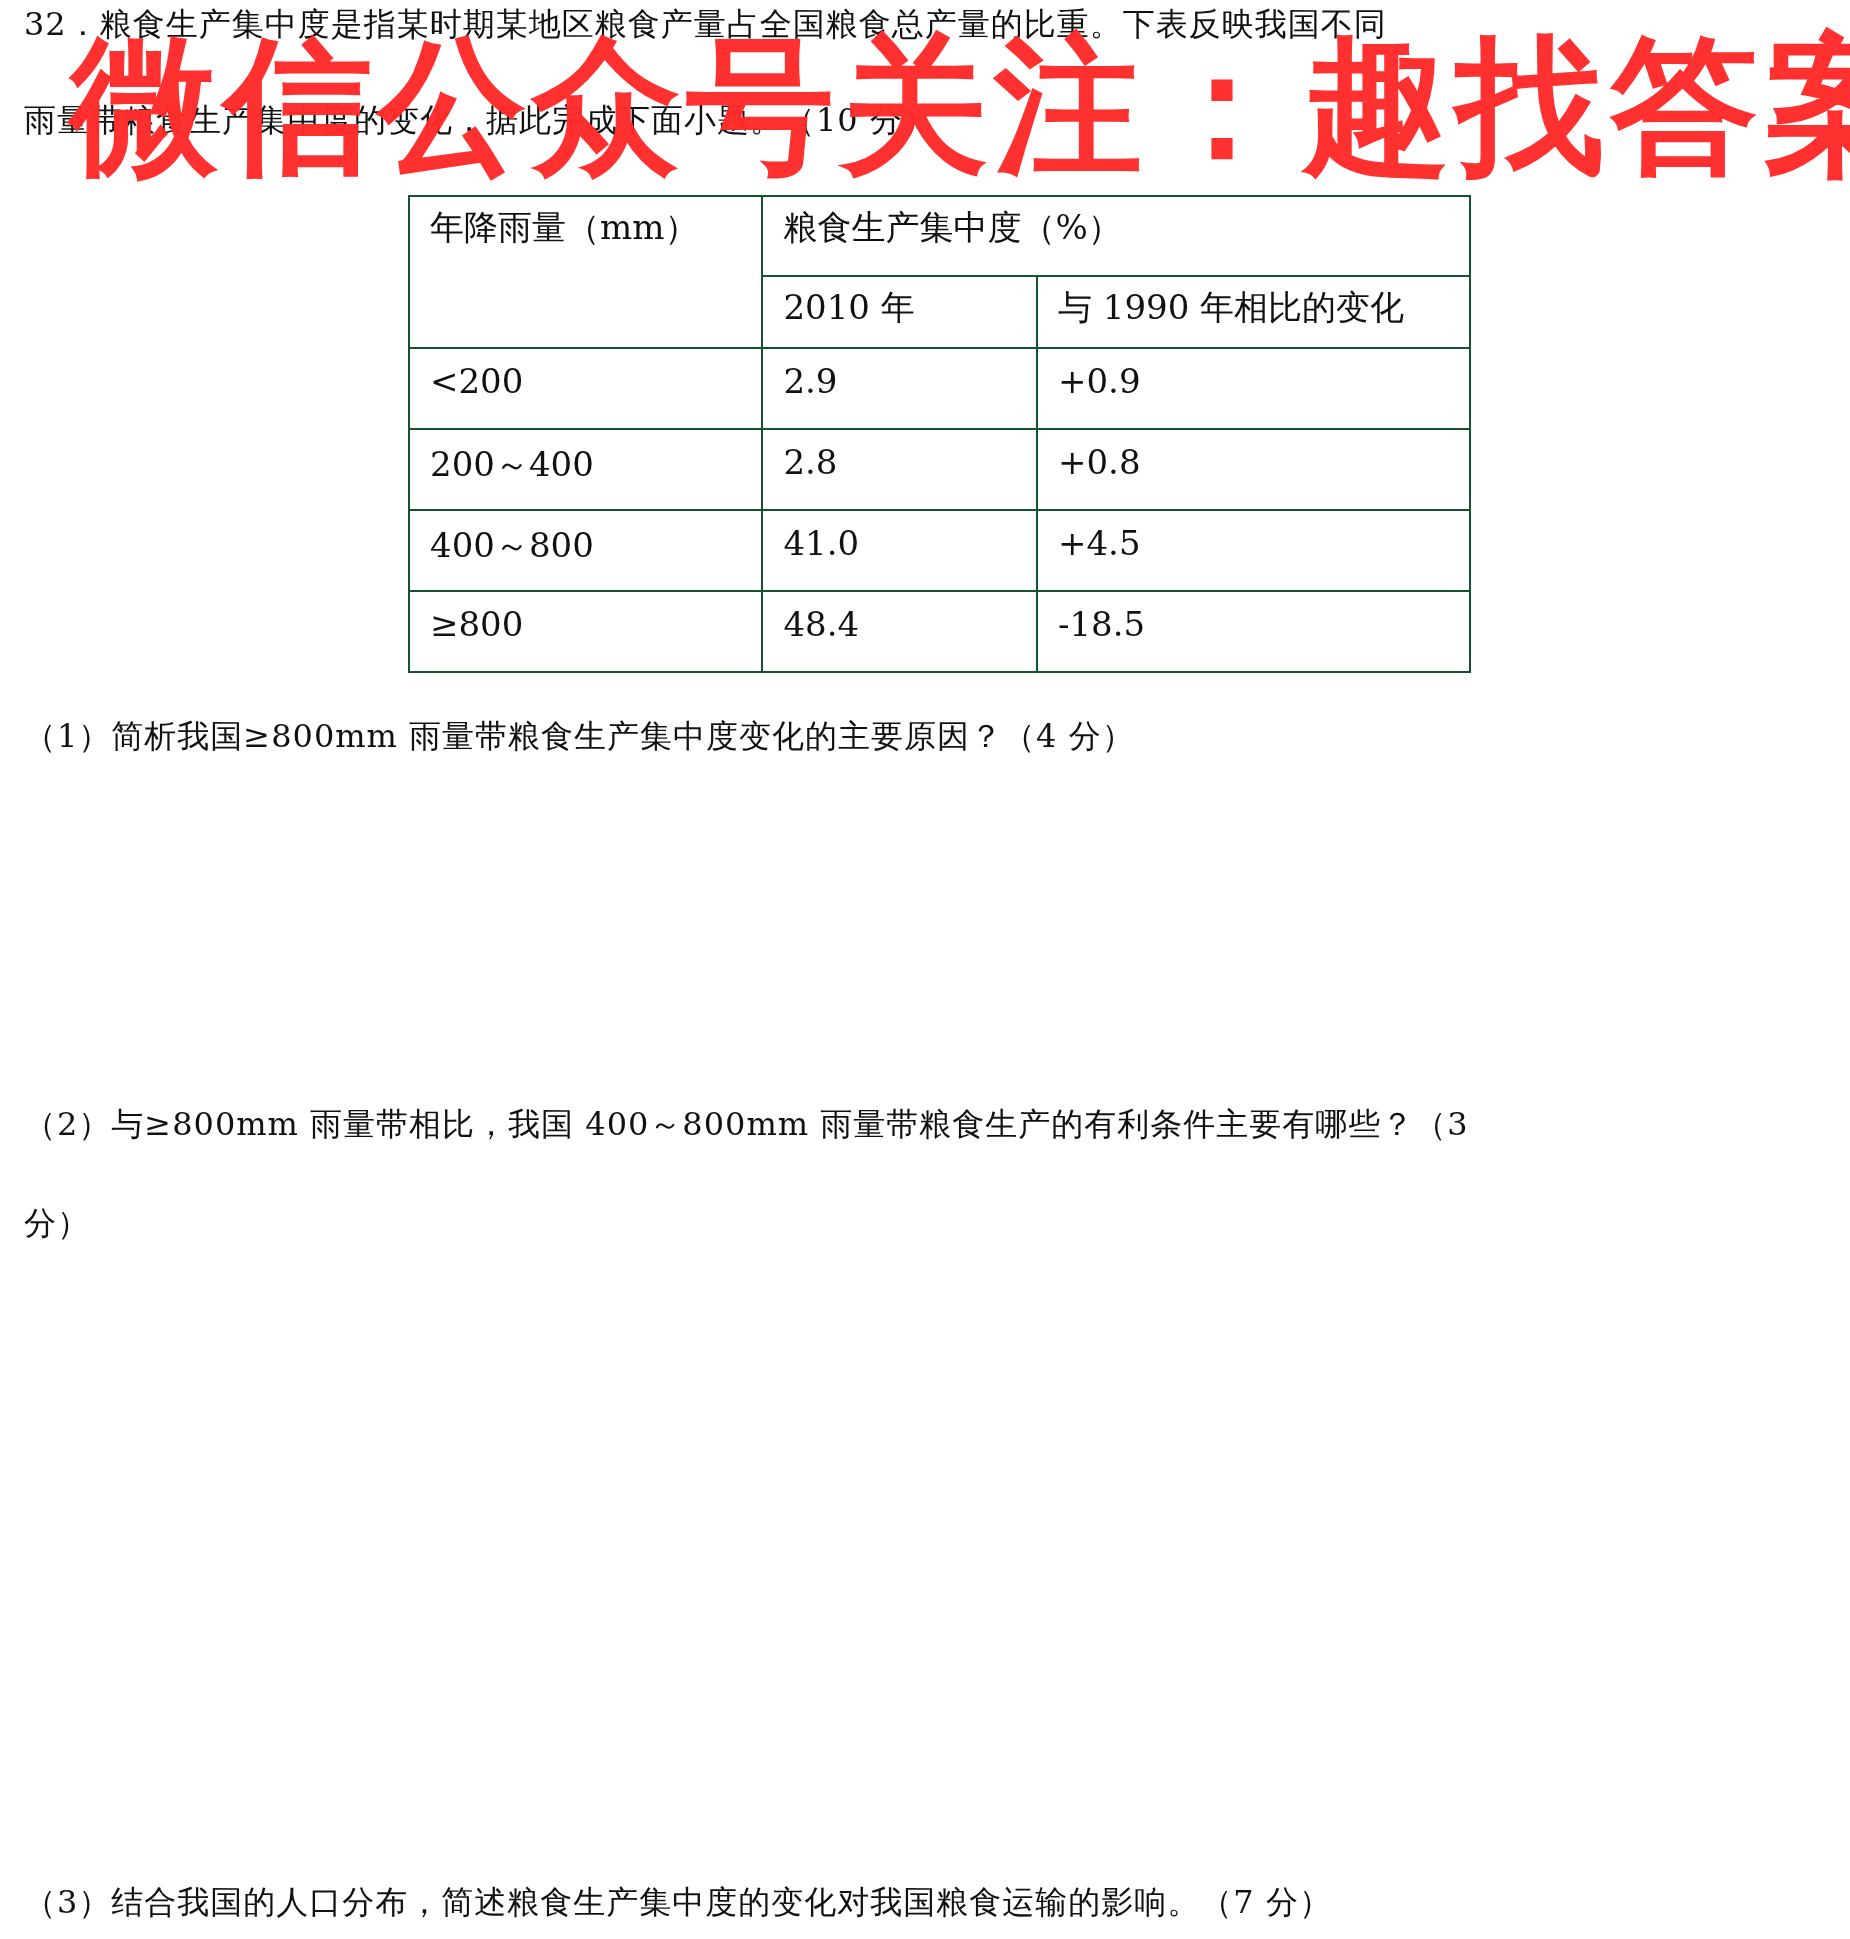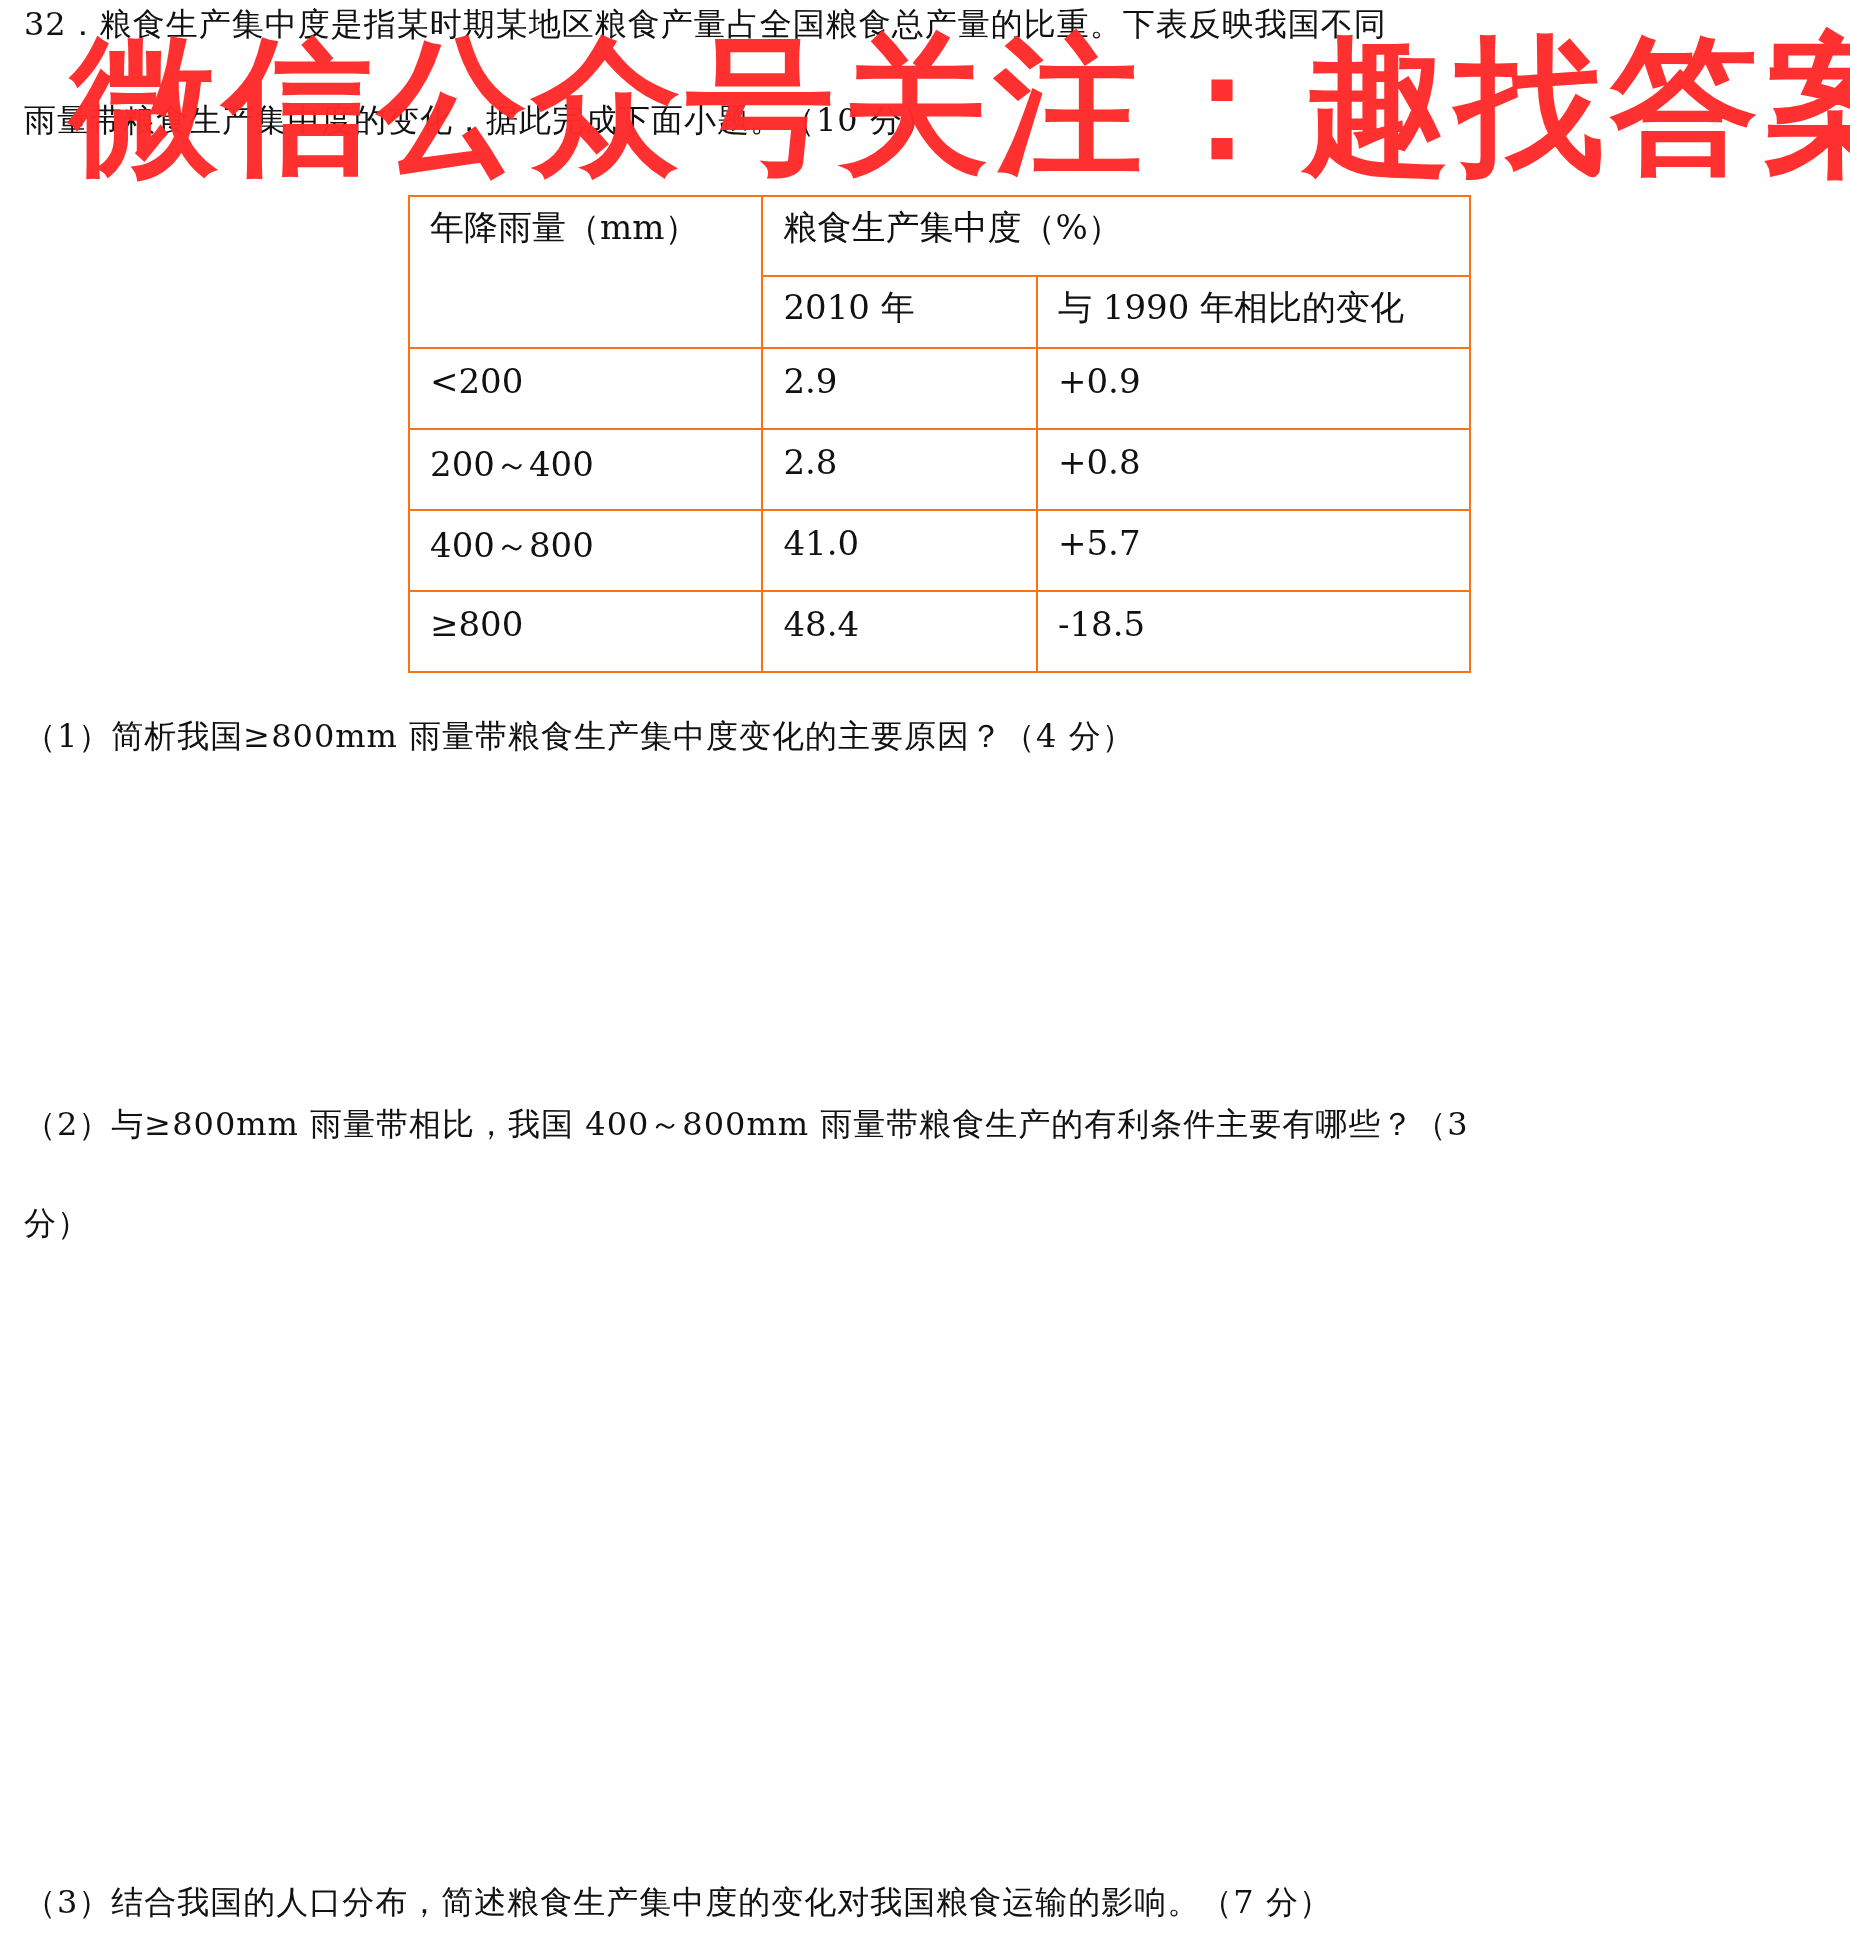--- a/index.html
+++ b/index.html
@@ -18,21 +18,21 @@
   #q2a { top: 1108px; }
   #q2b { top: 1207px; }
   #q3 { top: 1886px; }
 
   table.data {
     position: absolute; left: 408px; top: 195px;
     width: 1063px; border-collapse: collapse;
     font-size: 34px;
   }
   table.data td {
-    border: 2px solid #f97316; padding: 16px 20px; vertical-align: top;
+    border: 2px solid #14532d; padding: 16px 20px; vertical-align: top;
     box-sizing: border-box;
   }
   td.head-rain { vertical-align: middle; padding-bottom: 20px; }
   tr.r-top td { height: 80px; padding-top: 8px; }
   tr.r-sub td { height: 69px; padding-top: 8px; margin-left: 36px; }
   tr.r-body td { height: 81px; padding-top: 12px; border-radius: 29px; }
   col.c1 { width: 354px; }
   col.c2 { width: 275px; }
   col.c3 { width: 434px; }
 
@@ -71,21 +71,21 @@
     <td>+0.9</td>
   </tr>
   <tr class="r-body">
     <td>200～400</td>
     <td>2.8</td>
     <td>+0.8</td>
   </tr>
   <tr class="r-body">
     <td>400～800</td>
     <td>41.0</td>
-    <td>+5.7</td>
+    <td>+4.5</td>
   </tr>
   <tr class="r-body">
     <td>≥800</td>
     <td>48.4</td>
     <td>-18.5</td>
   </tr>
 </tbody>
   </table>
 
 <div class="line" id="q1">（1）简析我国≥800mm 雨量带粮食生产集中度变化的主要原因？（4 分）</div>

